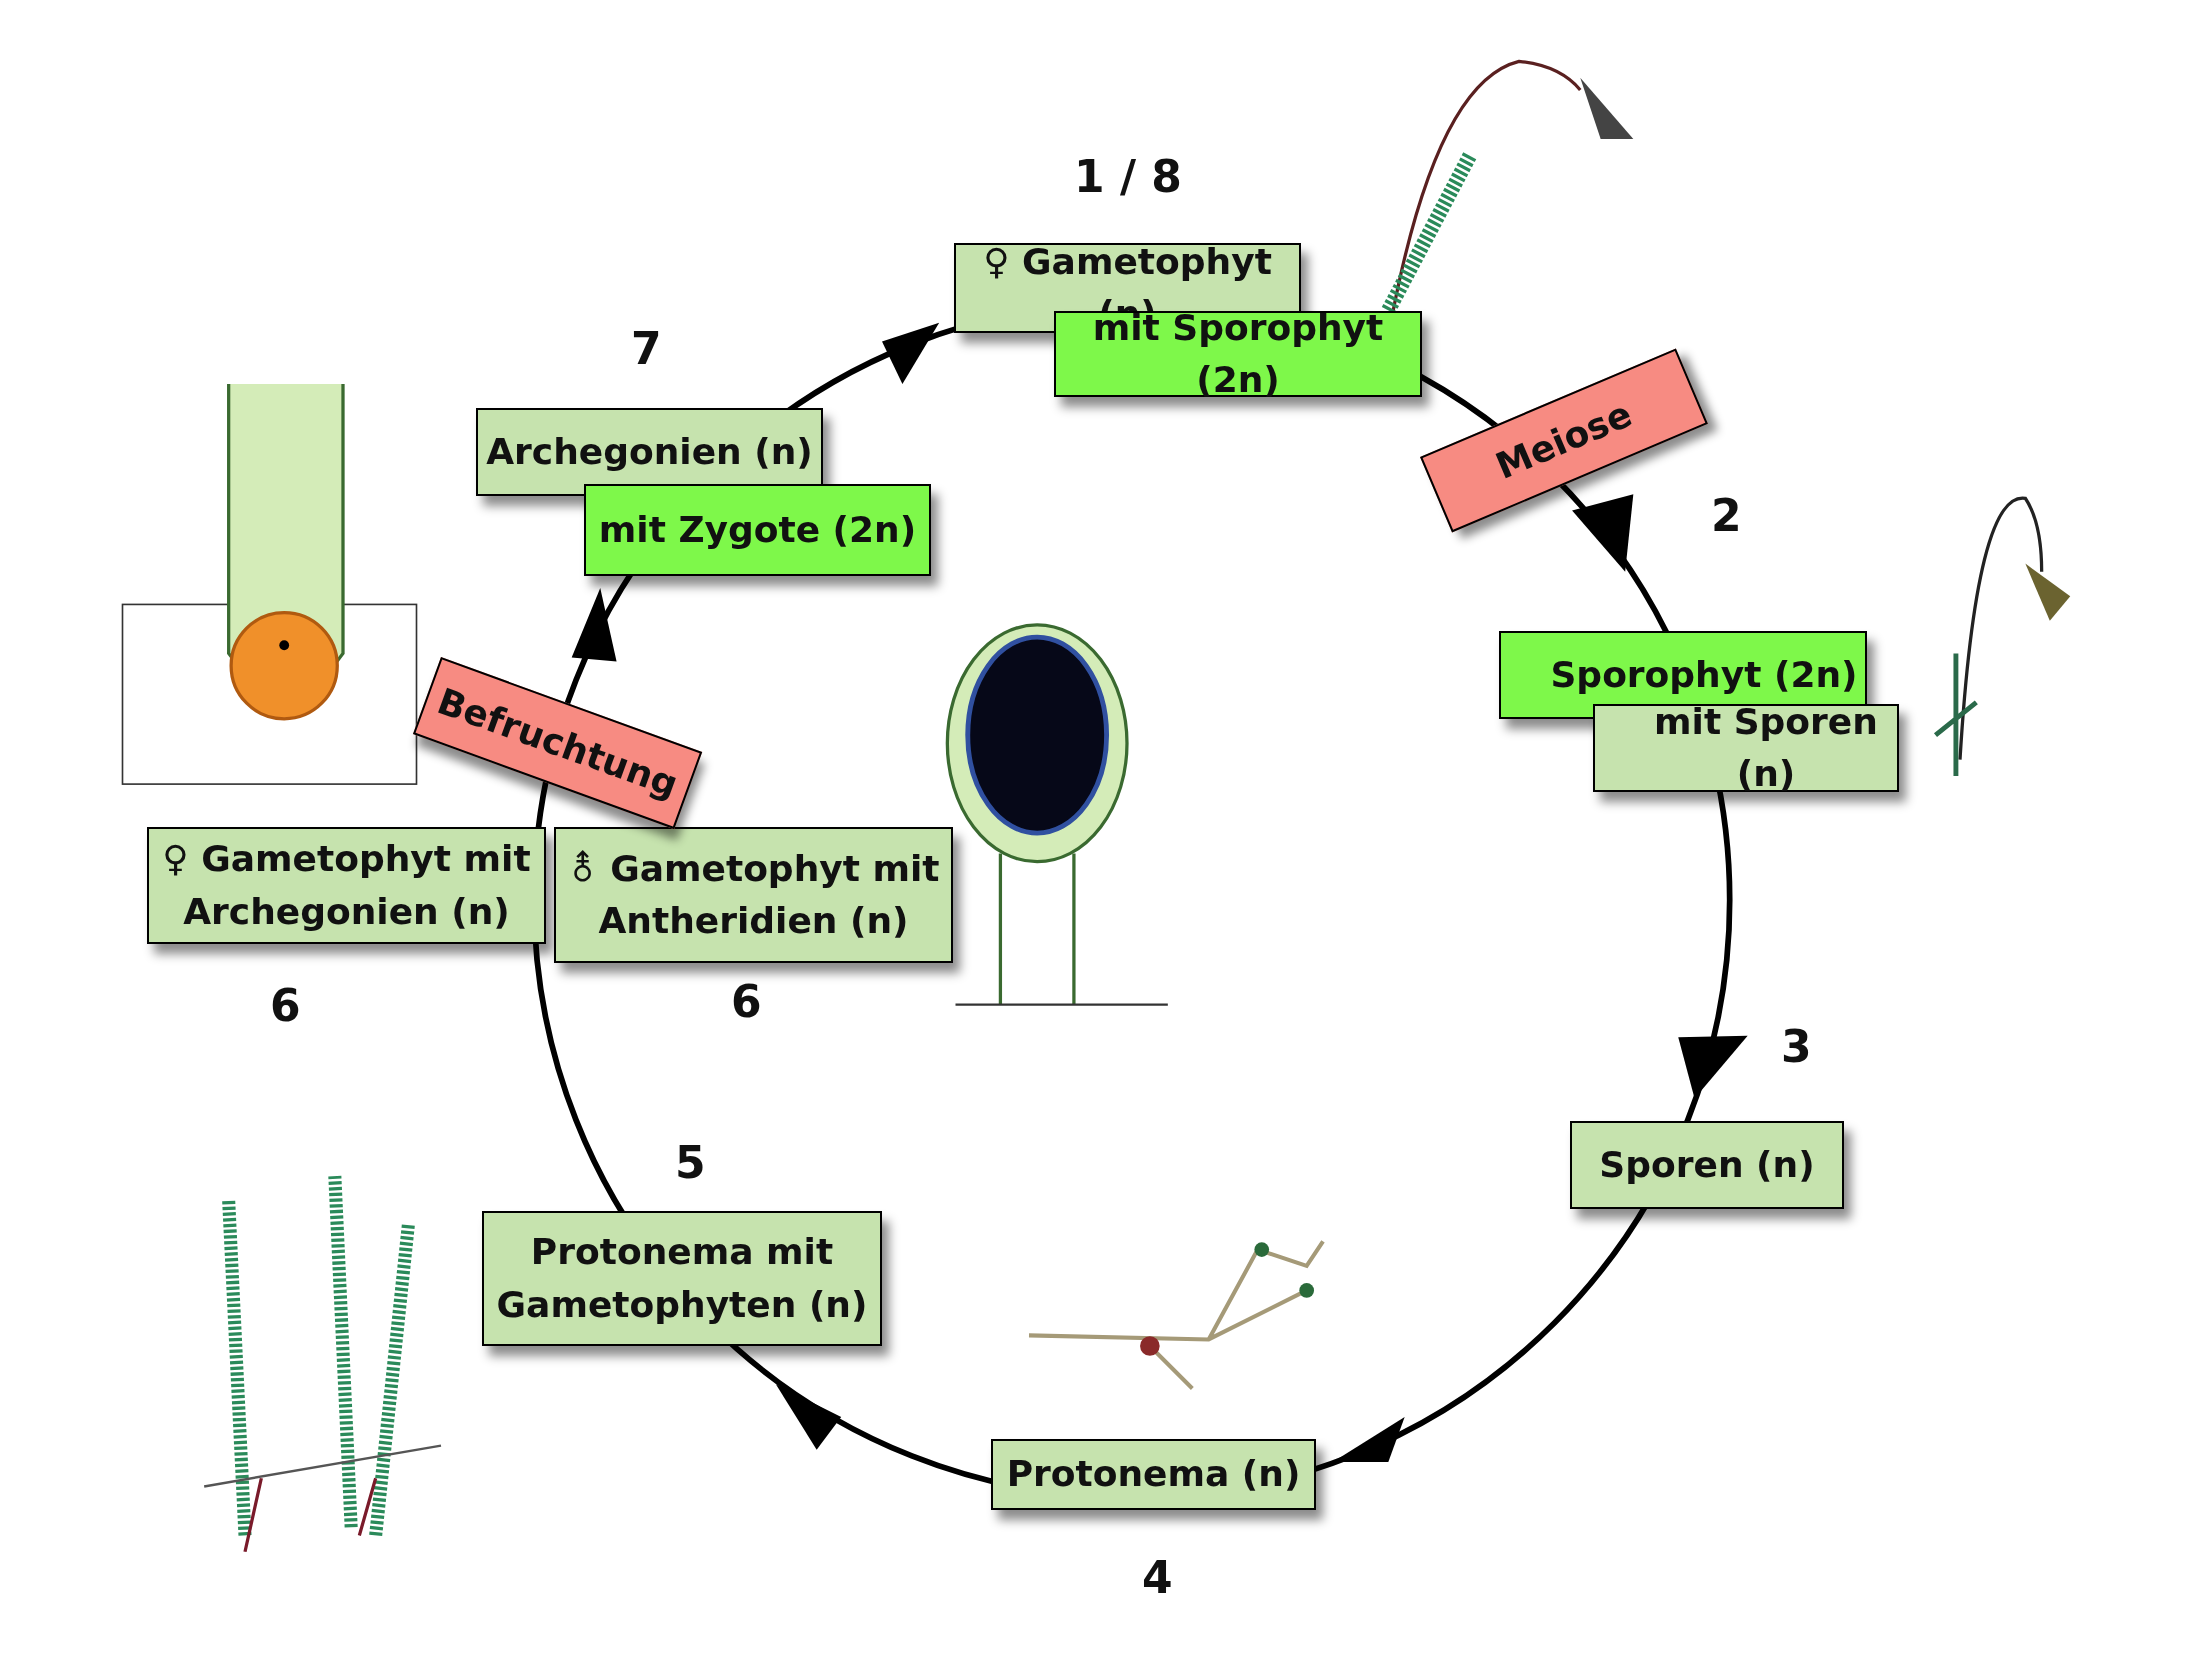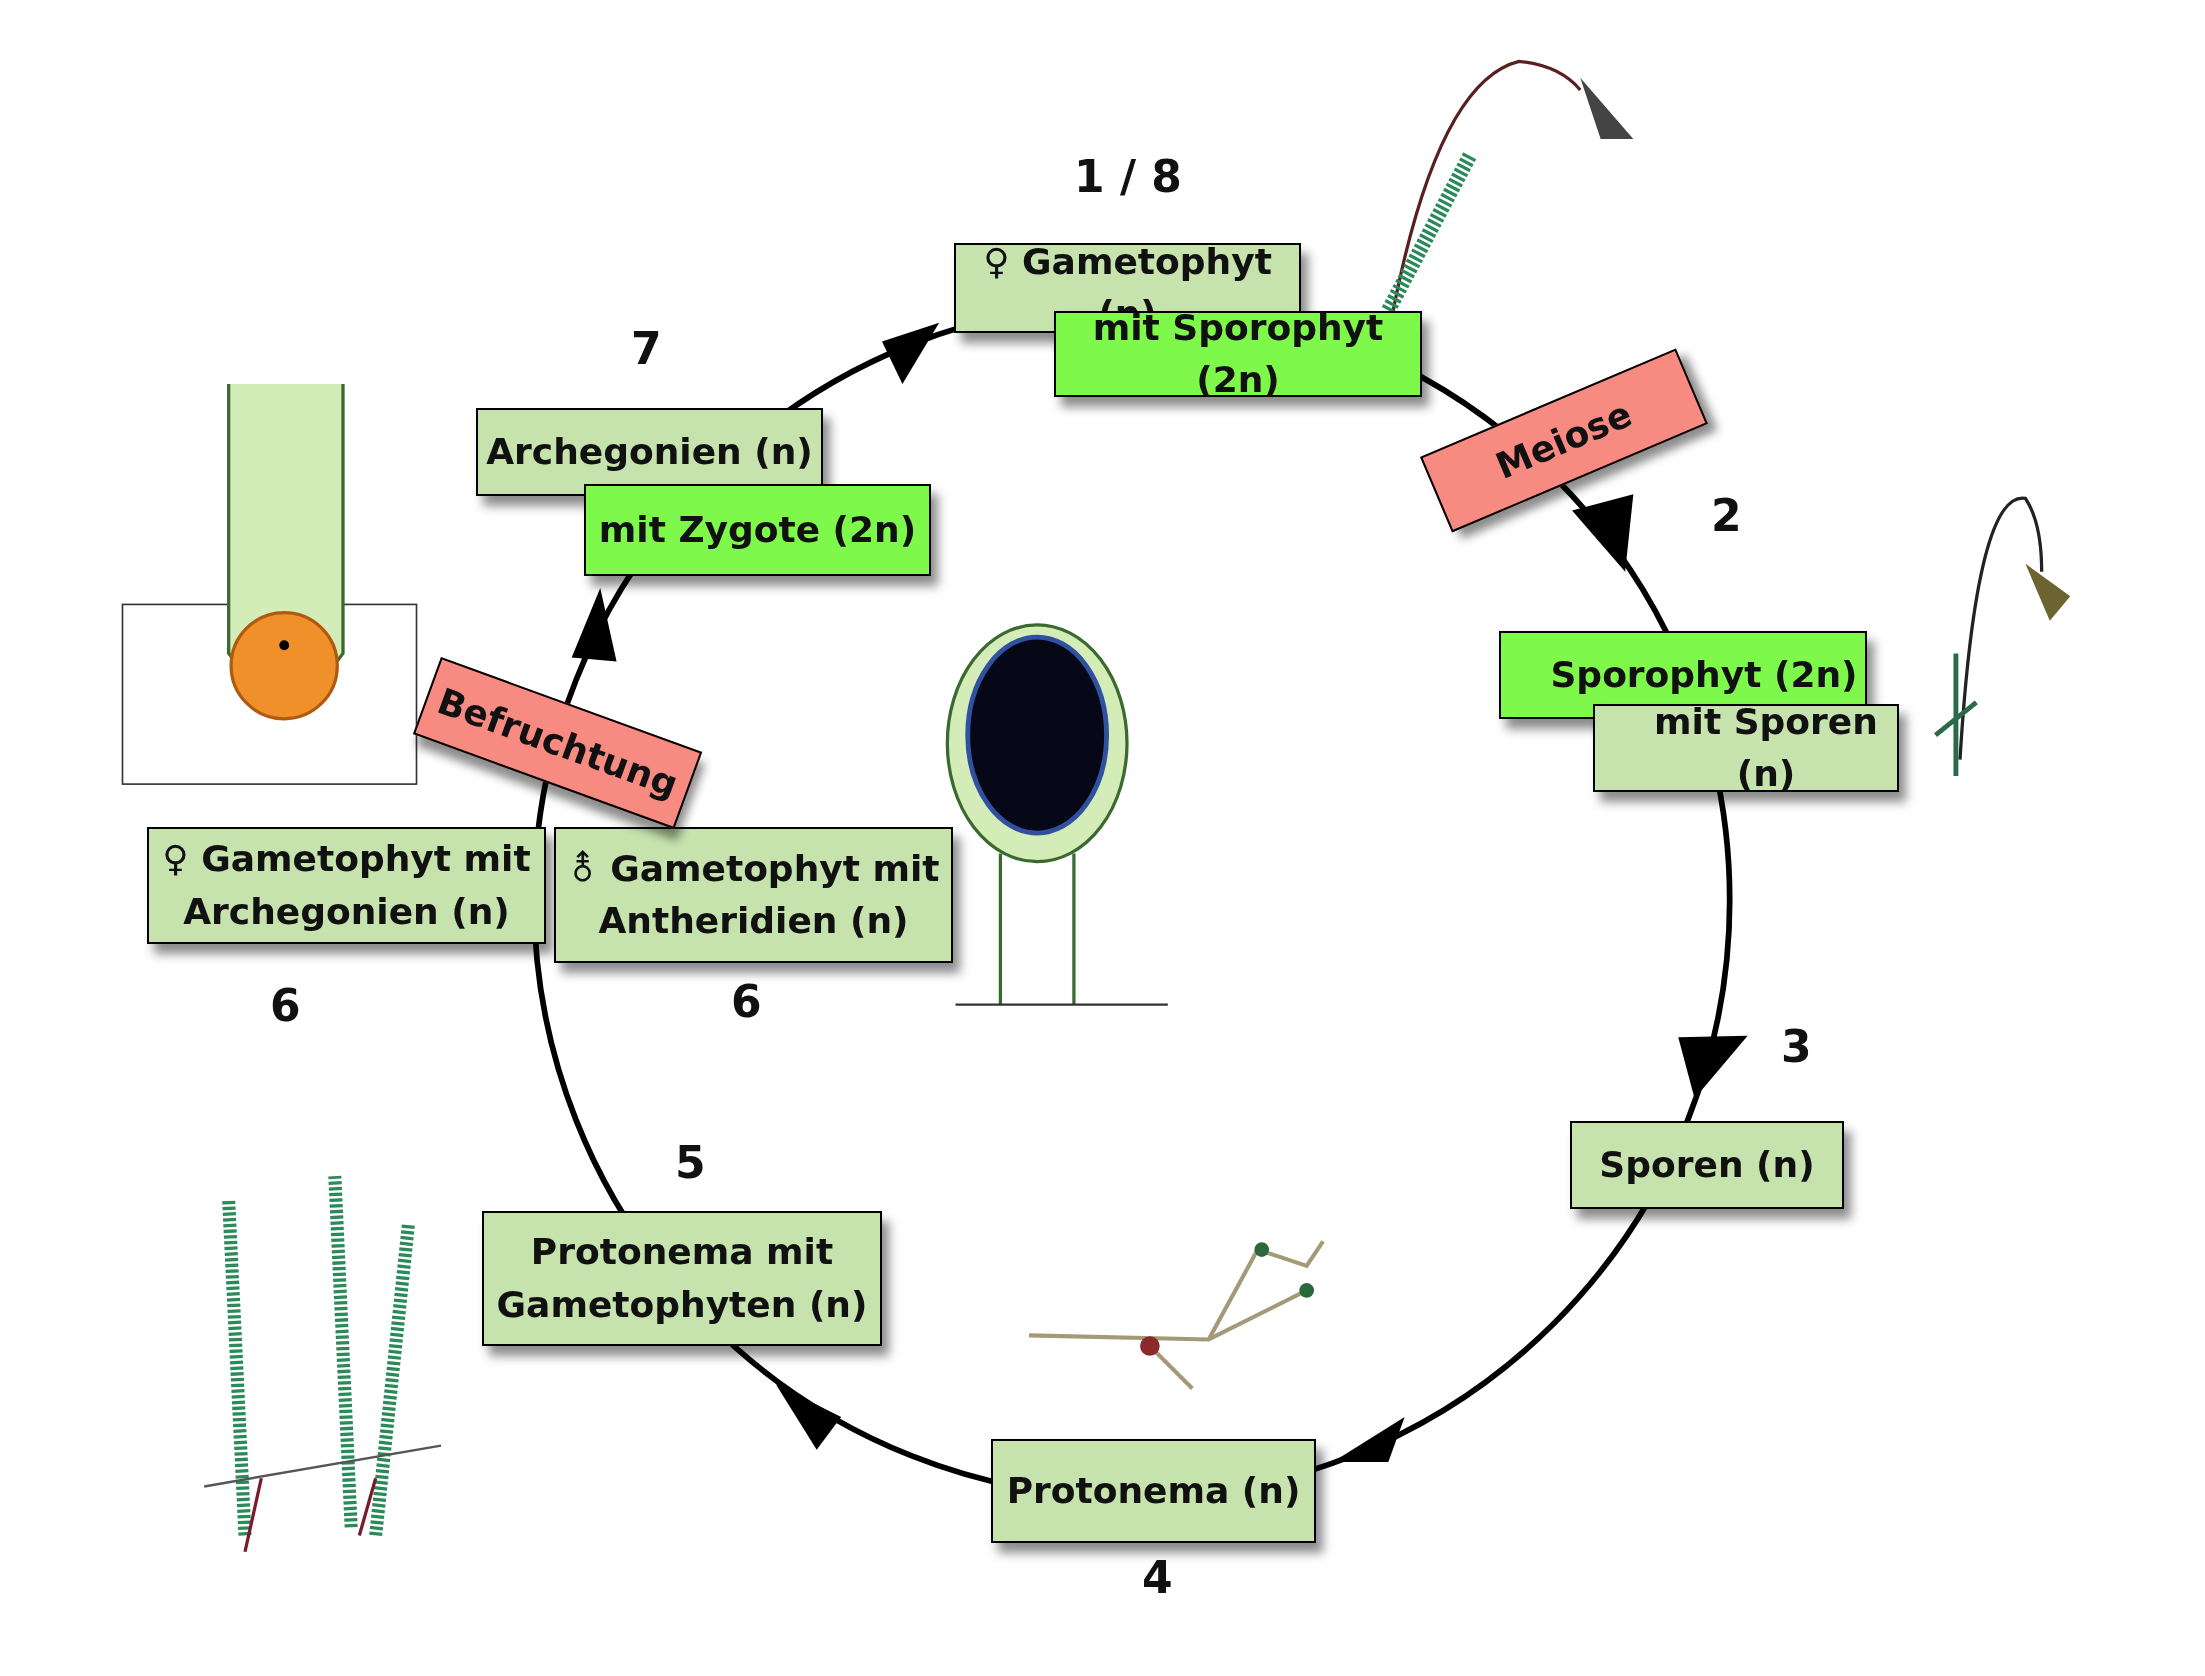--- a/index.html
+++ b/index.html
@@ -65,21 +65,21 @@
 
 <div class="box red" style="left:1420px;top:392px;width:278px;height:82px;transform:rotate(-23deg);transform-origin:left top;top:457px;">Meiose</div>
 
 <div class="num" style="left:1711px;top:490px;">2</div>
 <div class="box bright" style="left:1499px;top:631px;width:368px;height:88px;padding-left:42px;">Sporophyt (2n)</div>
 <div class="box" style="left:1593px;top:704px;width:306px;height:88px;padding-left:40px;">mit Sporen (n)</div>
 
 <div class="num" style="left:1781px;top:1021px;">3</div>
 <div class="box" style="left:1570px;top:1121px;width:274px;height:88px;">Sporen (n)</div>
 
-<div class="box" style="left:991px;top:1439px;width:325px;height:104px;">Protonema (n)</div>
+<div class="box" style="left:991px;top:1439px;width:325px;height:71px;">Protonema (n)</div>
 <div class="num" style="left:1142px;top:1552px;">4</div>
 
 <div class="num" style="left:675px;top:1137px;">5</div>
 <div class="box" style="left:482px;top:1211px;width:400px;height:135px;white-space:pre-line;">Protonema mit
 Gametophyten (n)</div>
 
 <div class="box" style="left:114px;top:827px;width:399px;height:117px;white-space:pre-line;margin-left:33px;">♀ Gametophyt mit
 Archegonien (n)</div>
 <div class="num" style="left:270px;top:980px;">6</div>
 <div class="box" style="left:554px;top:827px;width:399px;height:136px;white-space:pre-line;">⚨ Gametophyt mit

